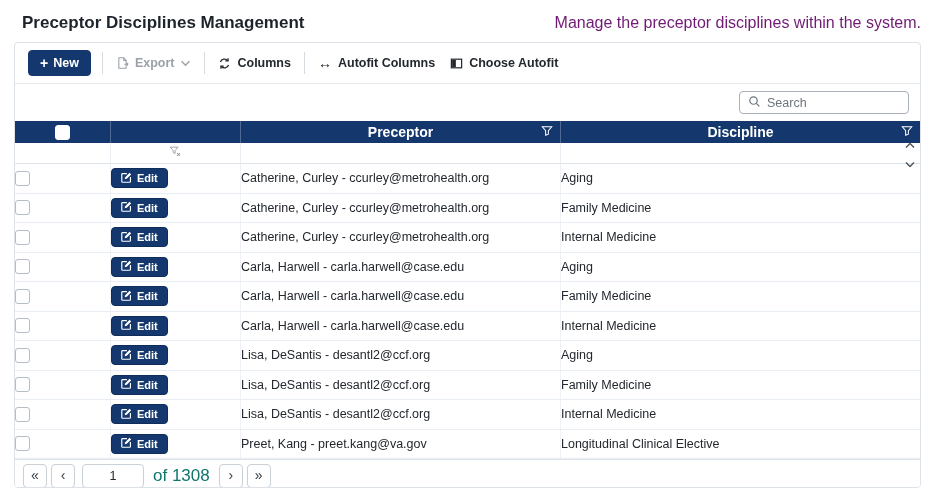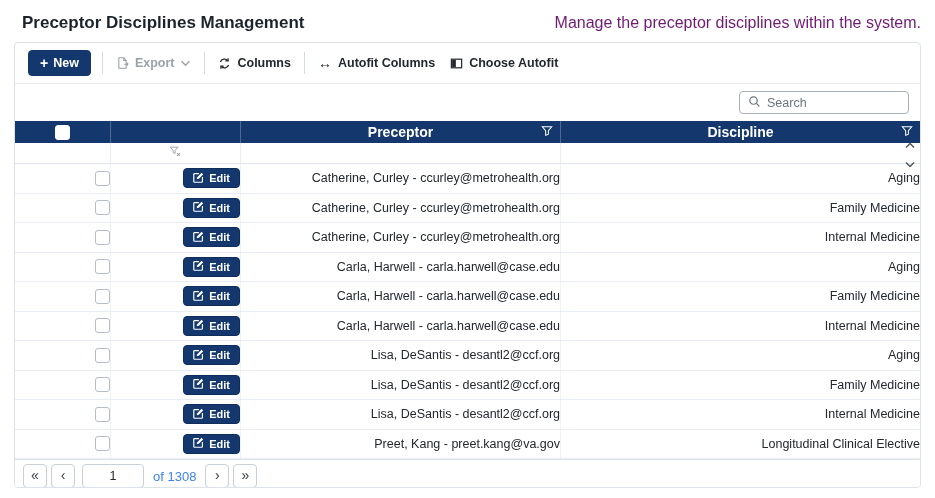--- a/index.html
+++ b/index.html
@@ -92,21 +92,21 @@
   .fcell:last-child { border-right: none; }
   .spinners {
     position: absolute; right: 5px; top: 50%; transform: translateY(-50%);
     display: flex; flex-direction: column; gap: 1px; cursor: pointer;
   }
 
   .row {
     display: flex; height: 29.5px; border-bottom: 1px solid #e8edf3; background: #fff;
   }
   .cell {
-    display: flex; align-items: center; justify-content: flex-end;
+    display: flex; align-items: center; justify-content: flex-start;
     font-size: 12.5px; color: #23282e; border-right: 1px solid #eef1f5;
     overflow: hidden; white-space: nowrap;
   }
   .cell:last-child { border-right: none; }
 
   .checkbox {
     width: 15px; height: 15px; background: #fff;
     border: 1px solid #b6bdc4; border-radius: 3px; display: inline-block; cursor: pointer;
   }
   .checkbox.on-dark { border-color: #fff; }
@@ -127,21 +127,21 @@
     width: 24px; height: 24px; display: inline-flex; align-items: center; justify-content: center;
     background: #fff; border: 1px solid #c9d0d6; border-radius: 4px;
     font-size: 14px; color: #343a40; cursor: pointer; font-family: inherit; line-height: 1;
     padding-bottom: 2px;
   }
   .pg-input {
     width: 62px; height: 24px; border: 1px solid #c9d0d6; border-radius: 4px;
     text-align: center; font-size: 12.5px; font-family: inherit; color: #23282e;
     margin: 0 3px; outline: none;
   }
-  .pg-of { font-size: 13px; color: #3b82f6; margin: 0 5px 0 2px; }
+  .pg-of { font-size: 17px; color: #0f766e; margin: 0 5px 0 2px; }
 </style>
 </head>
 <body>
 
 <div class="page-header">
   <div class="page-title">Preceptor Disciplines Management</div>
   <div class="page-subtitle">Manage the preceptor disciplines within the system.</div>
 </div>
 
 <div class="panel">

